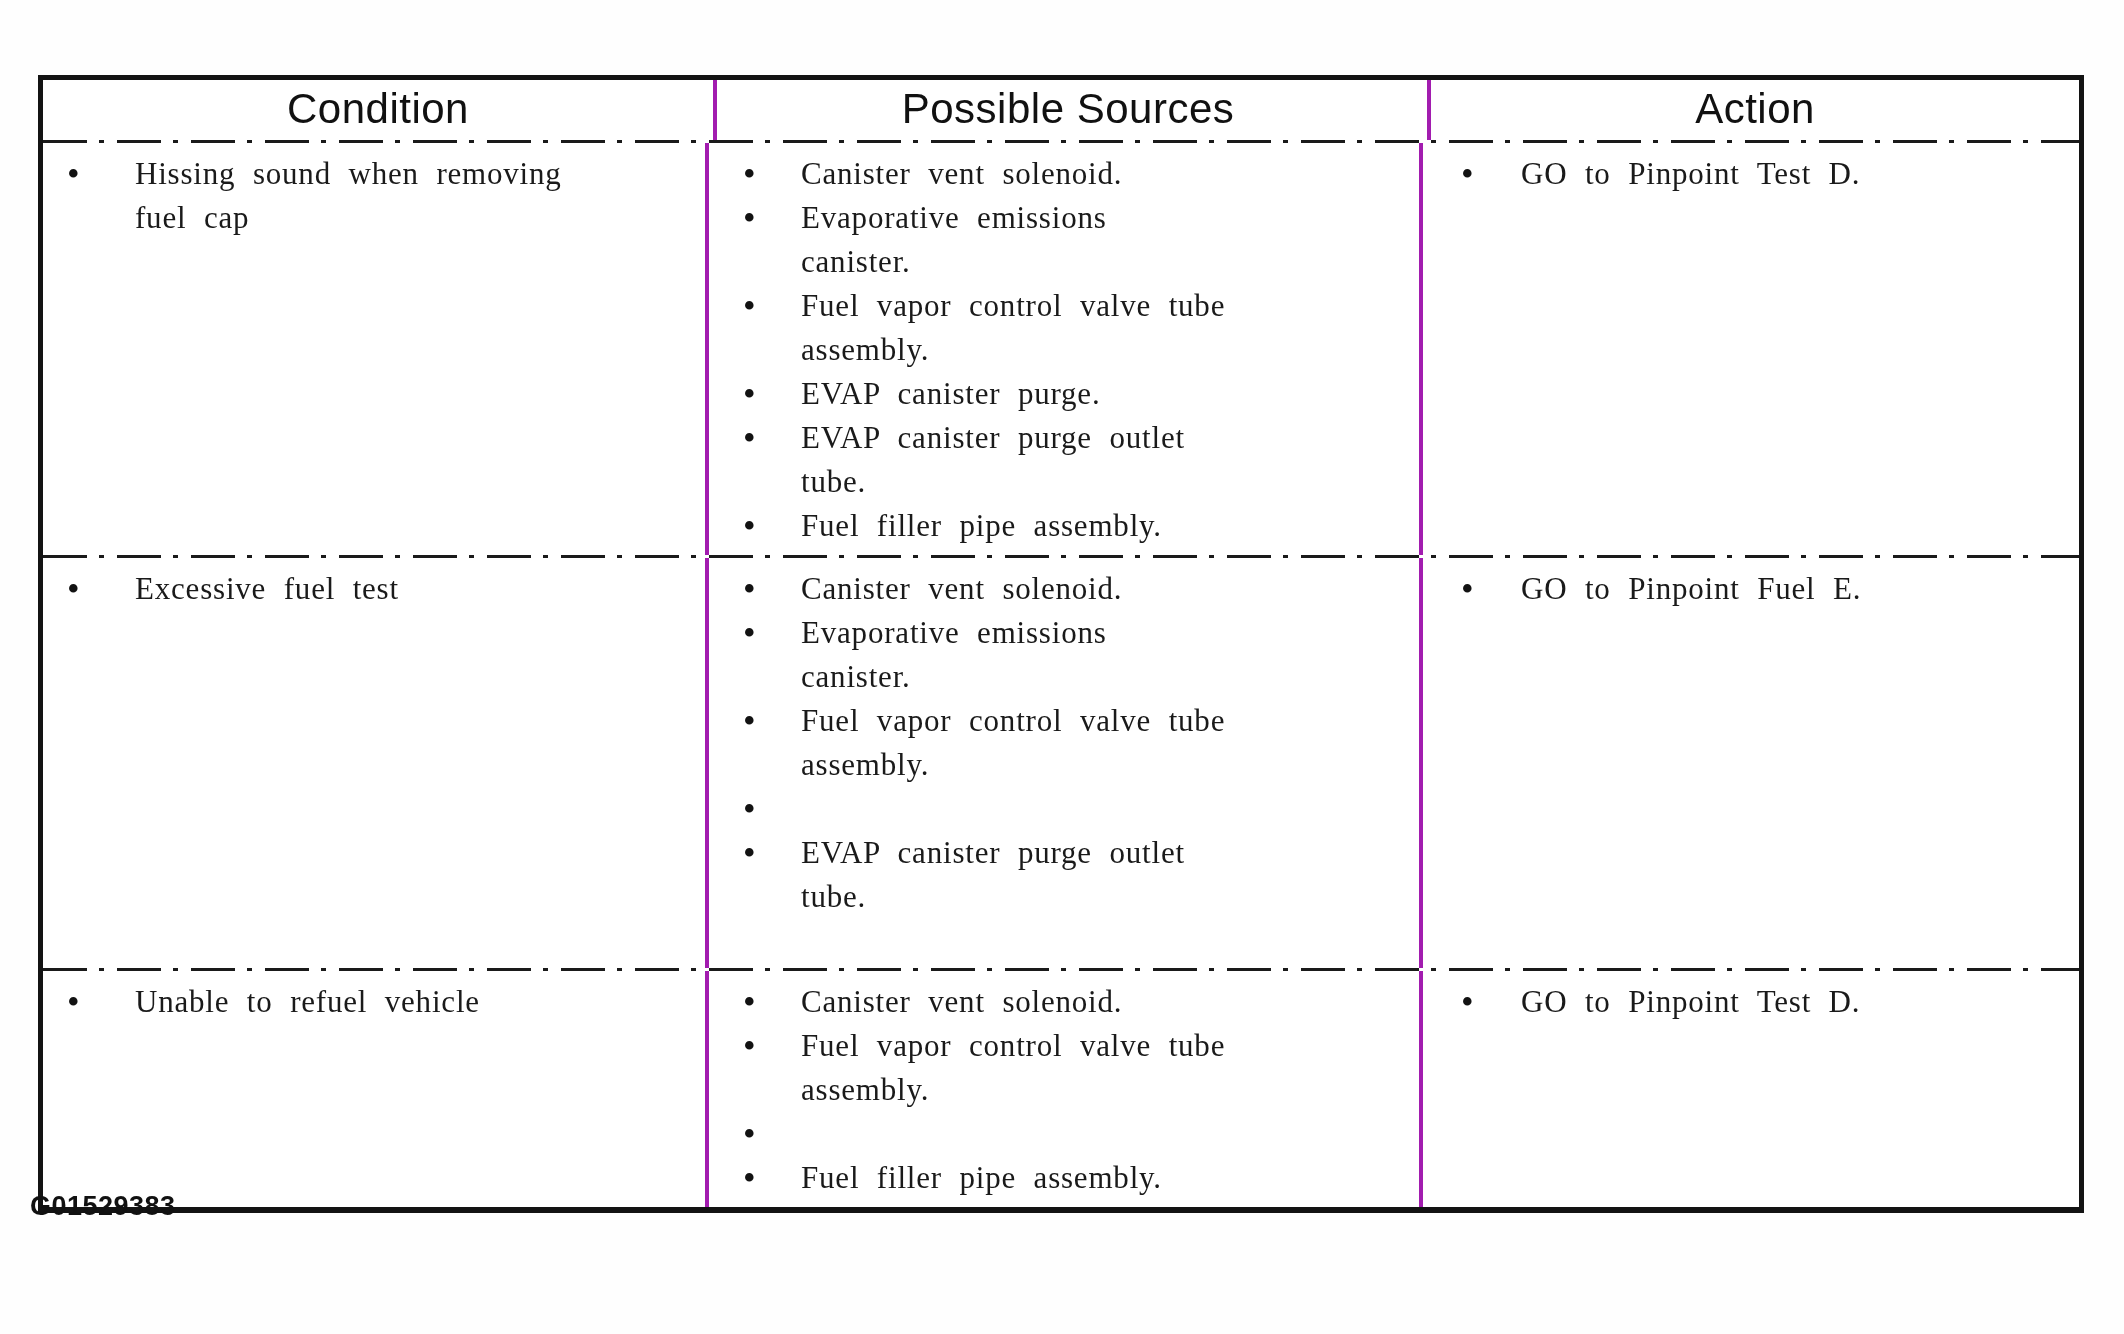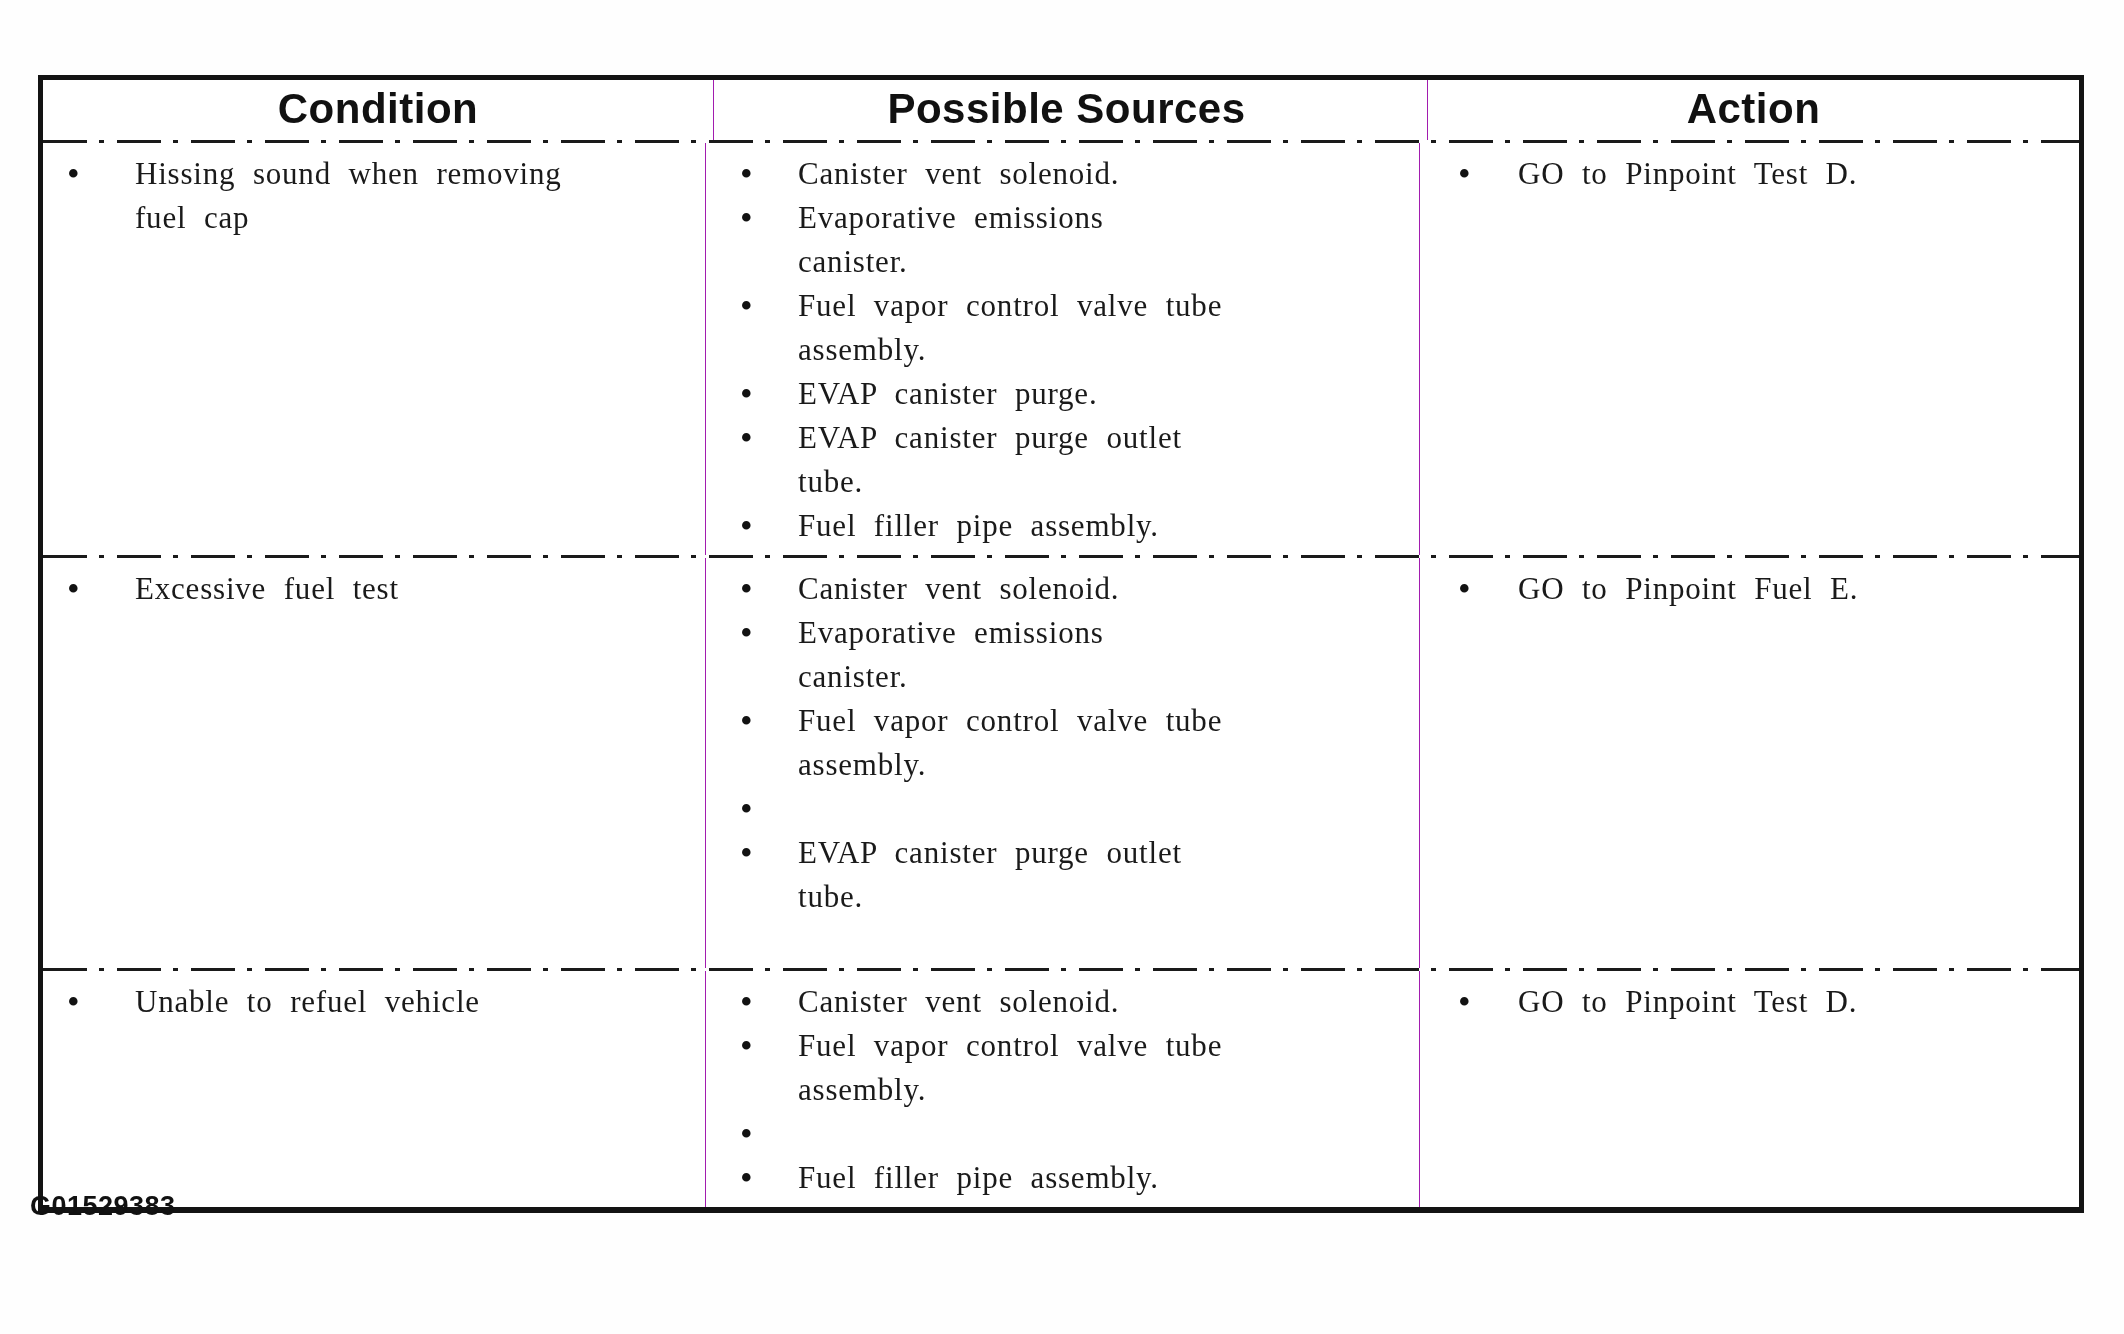--- a/index.html
+++ b/index.html
@@ -30,26 +30,26 @@
     background: repeating-linear-gradient(90deg,
       #1a1a1a 0 44px, transparent 44px 56px,
       #1a1a1a 56px 61px, transparent 61px 74px);
   }
 
   .header-row, .body-row {
     display: grid;
     grid-template-columns: 662px 714px 1fr;
   }
   .cell { box-sizing: border-box; }
-  .cell + .cell { border-left: 1px solid #a21caf; }
+  .cell + .cell { border-left: 4px solid #a21caf; }
 
   .header-row { height: 60px; }
   .header-cell {
     font-family: "Liberation Sans", sans-serif;
-    font-weight: bold;
+    font-weight: normal;
     font-size: 42px;
     line-height: 58px;
     text-align: center;
     letter-spacing: 0.5px;
     color: #111;
     margin-left: 8px;
   }
 
   
   .doc-table > .body-row:nth-child(3) { height: 412px; }

